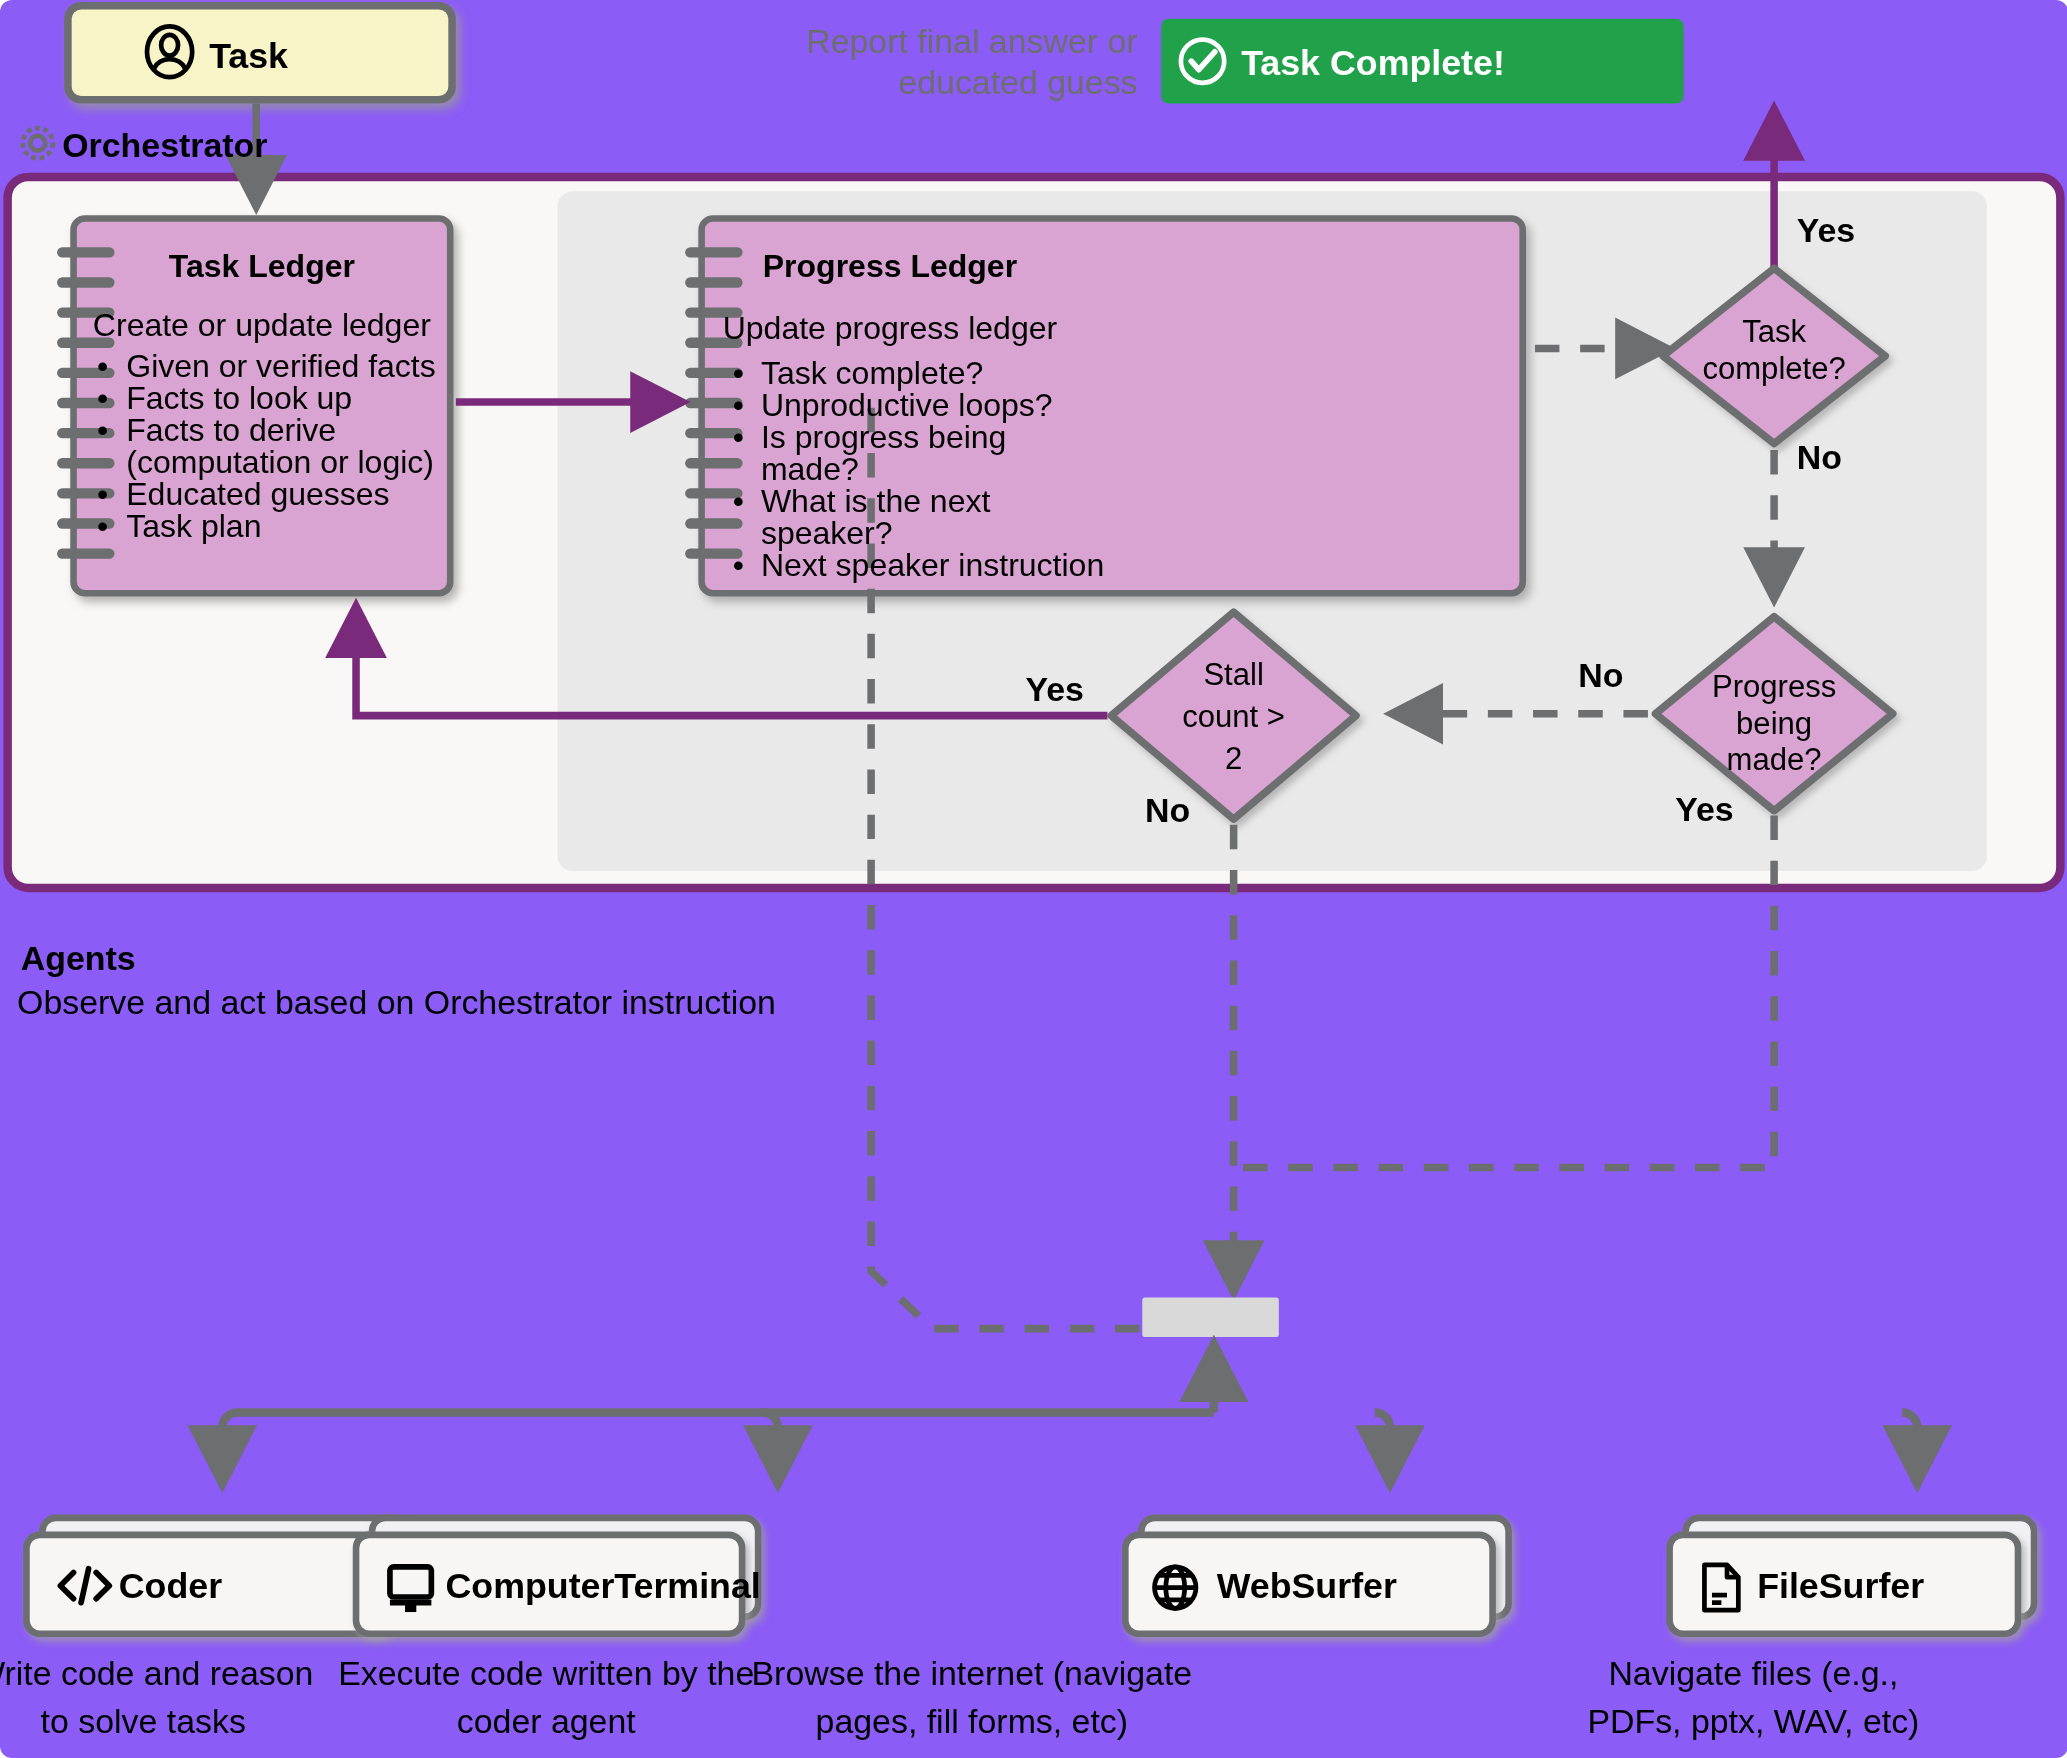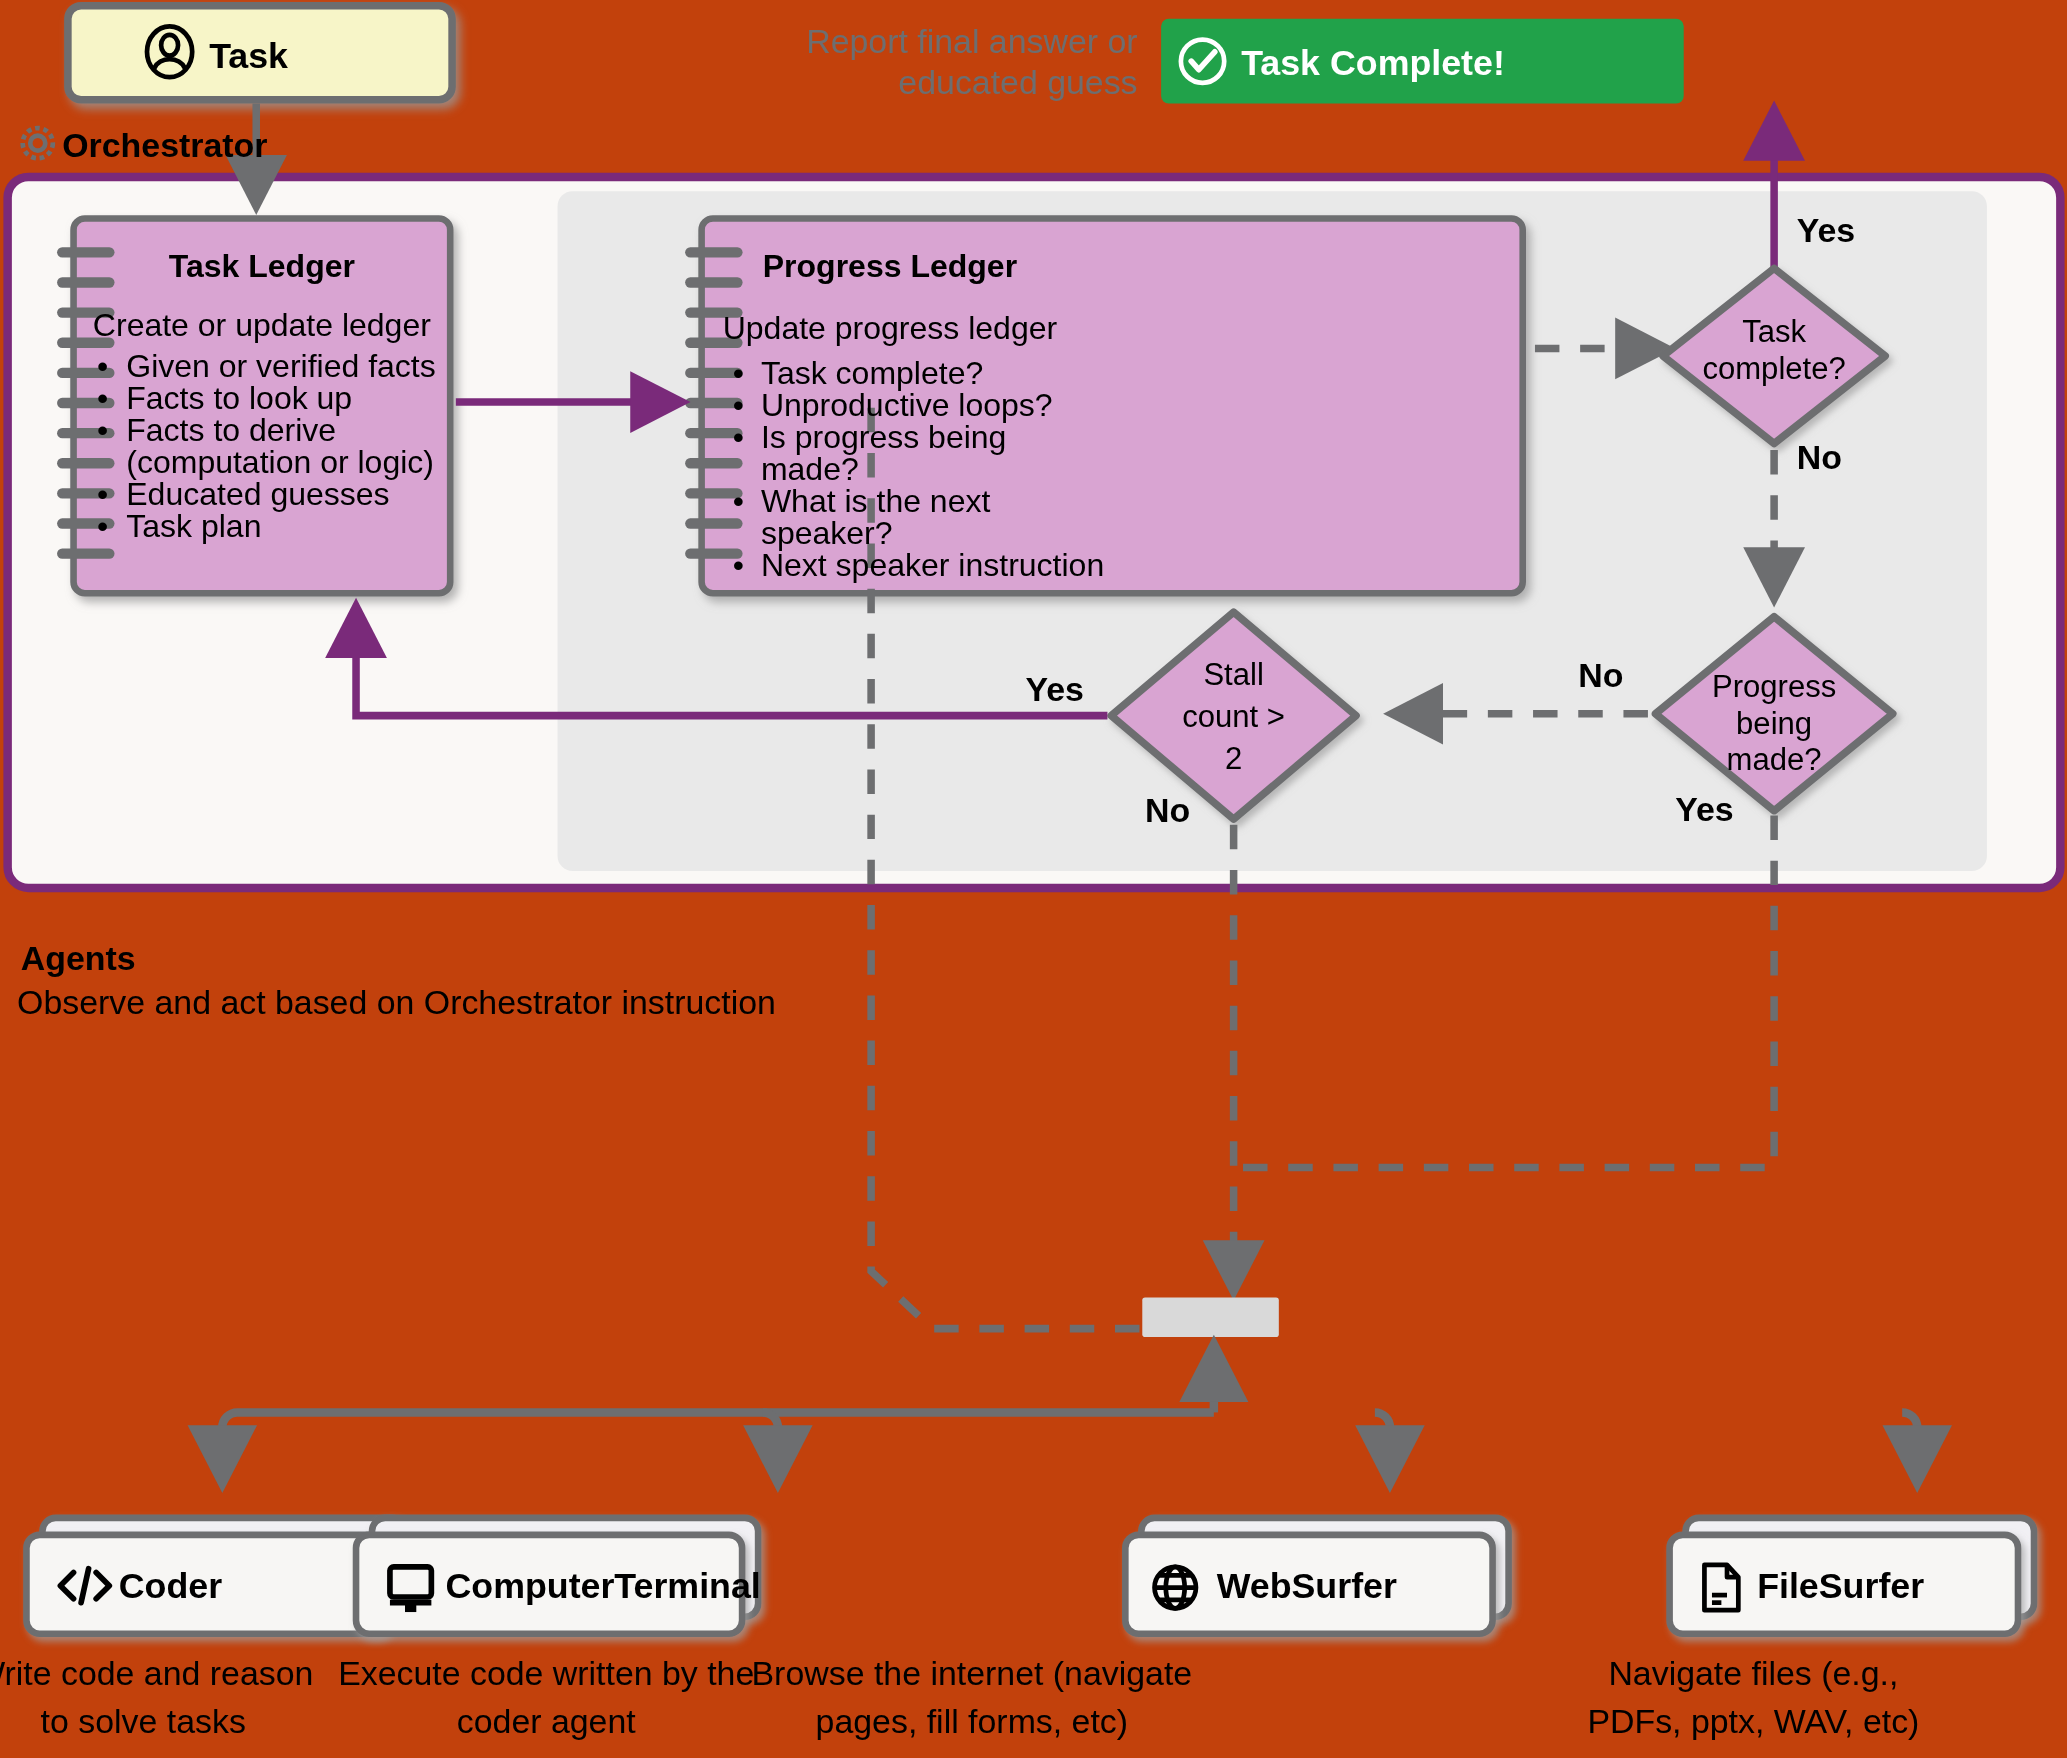--- a/index.html
+++ b/index.html
@@ -1,17 +1,17 @@
 <!DOCTYPE html>
 <html style="font-size:15px"><head>
 <meta charset="utf-8">
 <style>
   html,body{margin:0;padding:0;background:#ffffff;}
   body{width:2068px;height:1758px;font-family:"Liberation Sans",sans-serif;}
-  #stage{position:relative;width:2068px;height:1758px;overflow:hidden;background:#c2410c;}
+  #stage{position:relative;width:2068px;height:1758px;overflow:hidden;background:#8b5cf6;border-radius:12px;}
   svg.layer{position:absolute;left:0;top:0;width:2068px;height:1758px;}
 </style>
 </head>
 <body>
 
 <div id="stage">
 
 <svg class="layer" viewBox="0 0 2196 1867" xmlns="http://www.w3.org/2000/svg">
   <defs>
     <filter id="sh" x="-30%" y="-30%" width="180%" height="180%">

